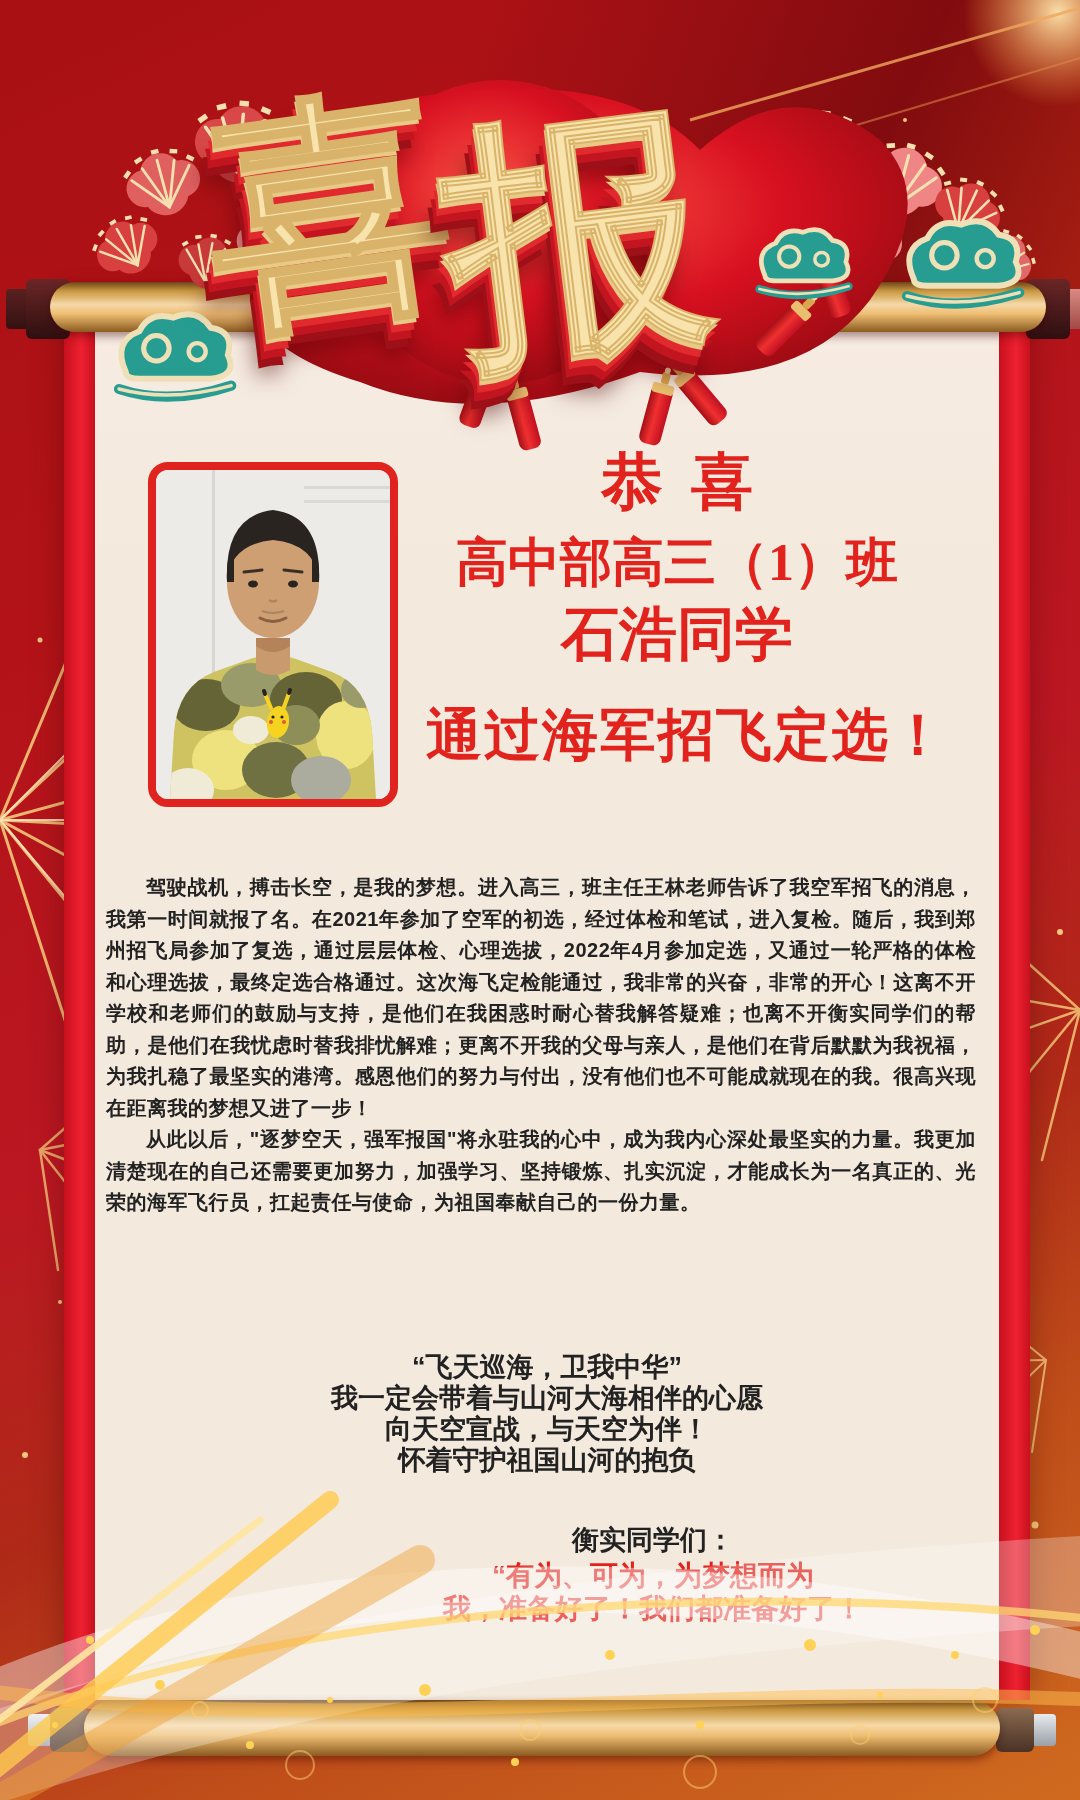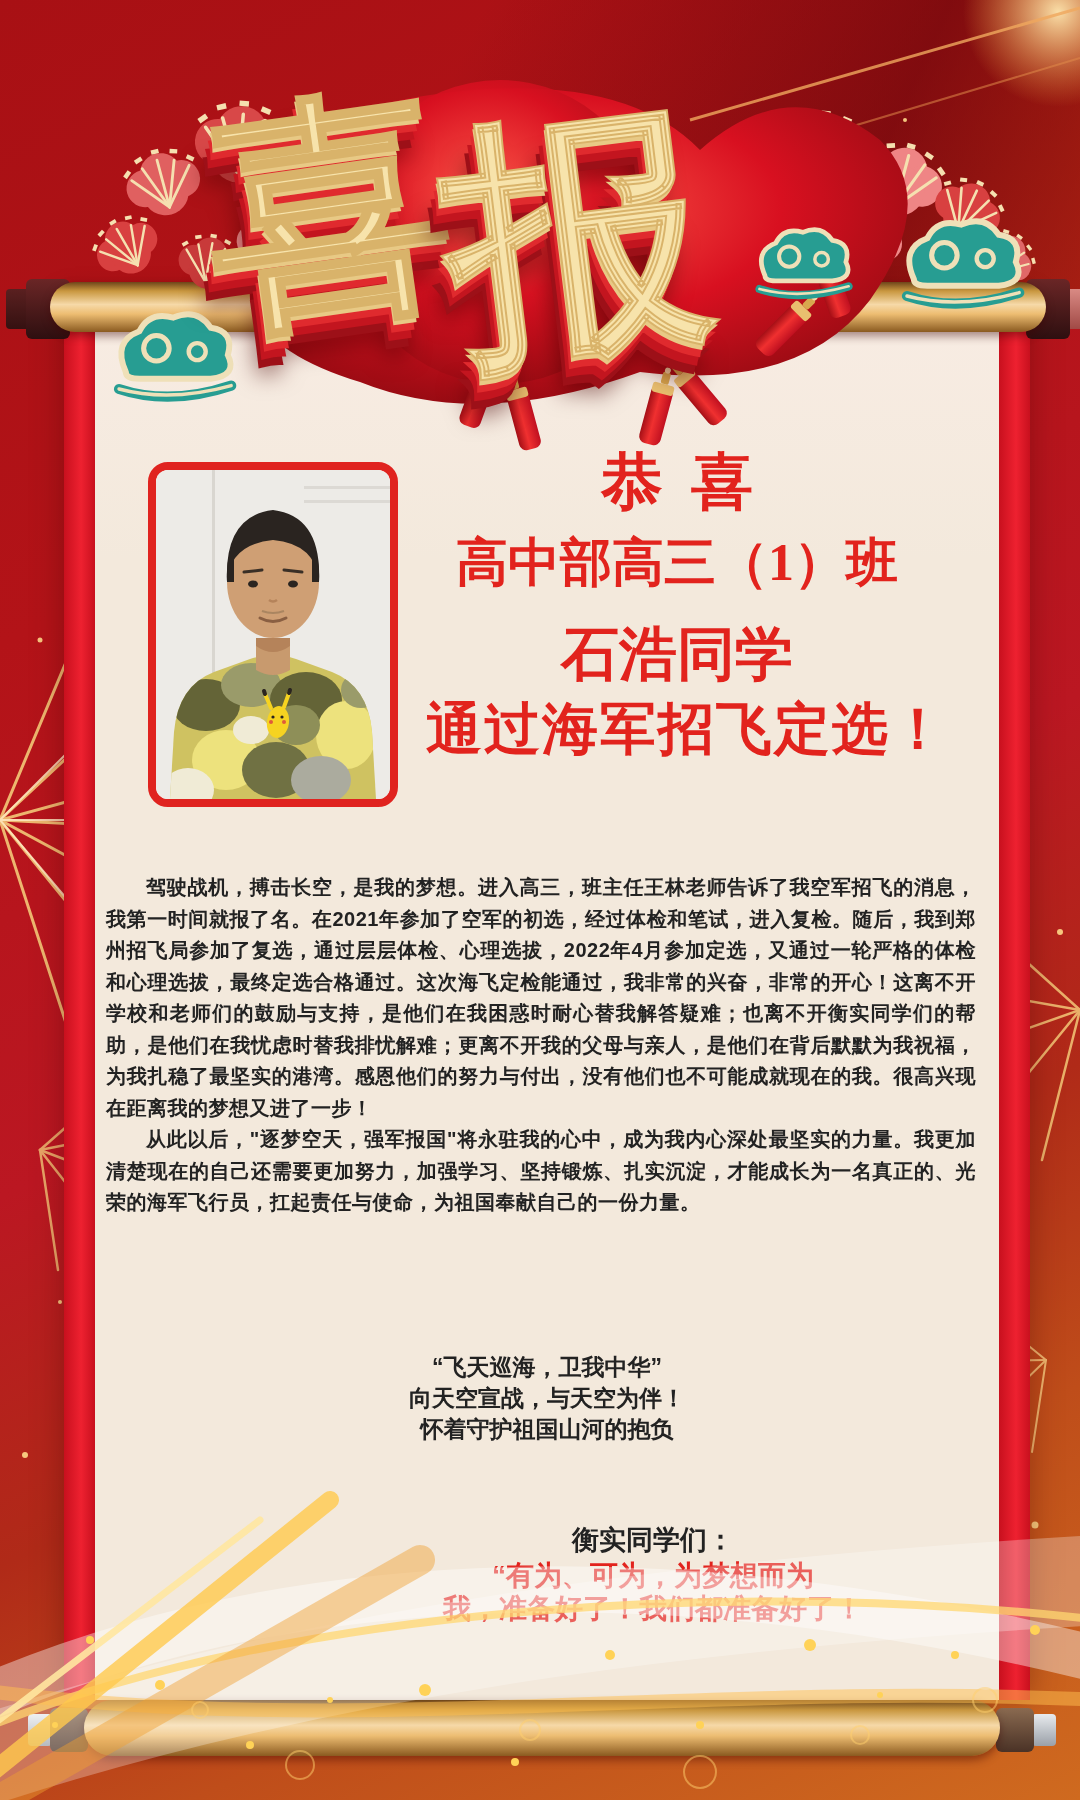--- a/index.html
+++ b/index.html
@@ -48,35 +48,35 @@
     font-weight:900;color:#f7e3ab;-webkit-text-stroke:2px #d9b36a;
     text-shadow:-2px 5px 0 #e8c985,-5px 12px 0 #e02a2e,-9px 20px 0 #c3151f,
                 -13px 28px 0 #9d1018,-15px 36px 22px rgba(70,0,0,.5);}
   #title-char1{left:208px;top:52px;font-size:242px;transform:rotate(-8deg);}
   #title-char2{left:448px;top:66px;font-size:260px;transform:rotate(-7deg);}
 
   
   #congrats{left:378px;top:446px;width:598px;text-align:center;z-index:3;
     font-family:"Liberation Serif","DejaVu Serif",serif;color:#e2231d;font-weight:900;}
   #congrats .l1{font-size:62px;line-height:72px;letter-spacing:28px;padding-left:28px;margin-bottom:14px;}
-  #congrats .l2{font-size:52px;line-height:62px;margin-bottom:28px;}
-  #congrats .l3{font-size:58px;line-height:66px;margin-bottom:8px;}
+  #congrats .l2{font-size:52px;line-height:62px;margin-bottom:8px;}
+  #congrats .l3{font-size:58px;line-height:66px;margin-bottom:34px;}
   #congrats .l4{font-size:56px;line-height:66px;letter-spacing:2px;margin-left:20px;}
 
   
   #photo{left:148px;top:462px;width:250px;height:345px;z-index:3;background:#fff;
     border:8px solid #e0231f;border-radius:20px;overflow:hidden;box-sizing:border-box;}
 
   
   #body-text{left:106px;top:872px;width:870px;z-index:3;color:#222;
     font-size:20px;line-height:31.5px;font-weight:700;text-align:justify;letter-spacing:.5px;}
   #body-text p{margin:0;text-indent:2em;}
 
   #pledge{left:96px;top:1352px;width:902px;z-index:3;color:#222;text-align:center;
-    font-size:23px;line-height:31px;font-weight:700;}
+    font-size:27px;line-height:31px;font-weight:700;}
   #closing{left:96px;top:1524px;width:1066px;z-index:3;text-align:center;font-weight:700;margin-left:24px;}
   #closing .lead{color:#222;font-size:27px;line-height:33px;margin-bottom:3px;}
   #closing .red{color:#e2231d;font-size:28px;line-height:32.5px;}
 </style>
 </head>
 <body>
 
 <div id="poster">
 
   <svg id="bg-decor" class="abs" width="1080" height="1800" viewBox="0 0 1080 1800">
@@ -213,20 +213,21 @@
     </svg>
   </div>
 
   <div id="body-text" class="abs">
     <p>驾驶战机，搏击长空，是我的梦想。进入高三，班主任王林老师告诉了我空军招飞的消息，我第一时间就报了名。在2021年参加了空军的初选，经过体检和笔试，进入复检。随后，我到郑州招飞局参加了复选，通过层层体检、心理选拔，2022年4月参加定选，又通过一轮严格的体检和心理选拔，最终定选合格通过。这次海飞定检能通过，我非常的兴奋，非常的开心！这离不开学校和老师们的鼓励与支持，是他们在我困惑时耐心替我解答疑难；也离不开衡实同学们的帮助，是他们在我忧虑时替我排忧解难；更离不开我的父母与亲人，是他们在背后默默为我祝福，为我扎稳了最坚实的港湾。感恩他们的努力与付出，没有他们也不可能成就现在的我。很高兴现在距离我的梦想又进了一步！</p>
     <p>从此以后，"逐梦空天，强军报国"将永驻我的心中，成为我内心深处最坚实的力量。我更加清楚现在的自己还需要更加努力，加强学习、坚持锻炼、扎实沉淀，才能成长为一名真正的、光荣的海军飞行员，扛起责任与使命，为祖国奉献自己的一份力量。</p>
   </div>
 
   <div id="pledge" class="abs">
     <div>“飞天巡海，卫我中华”</div>
+    <div>我一定会带着与山河大海相伴的心愿</div>
     <div>向天空宣战，与天空为伴！</div>
     <div>怀着守护祖国山河的抱负</div>
   </div>
 
   <div id="closing" class="abs">
     <div class="lead">衡实同学们：</div>
     <div class="red">“有为、可为，为梦想而为</div>
     <div class="red">我，准备好了！我们都准备好了！</div>
   </div>
 

